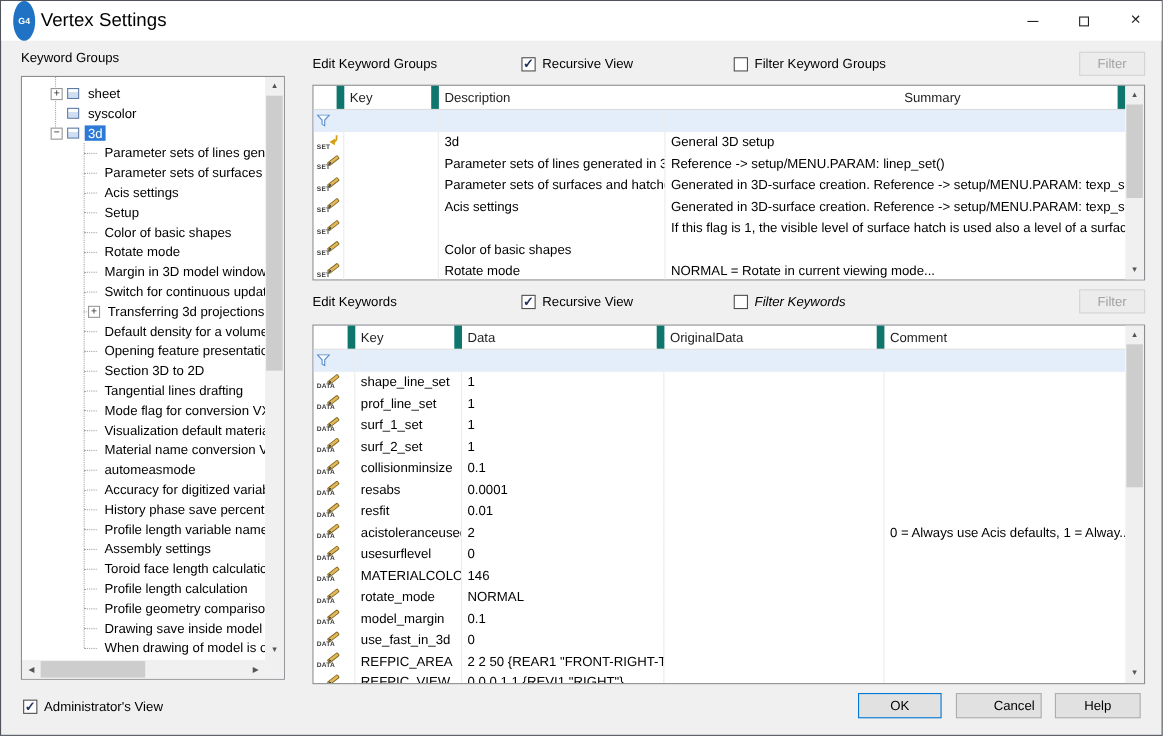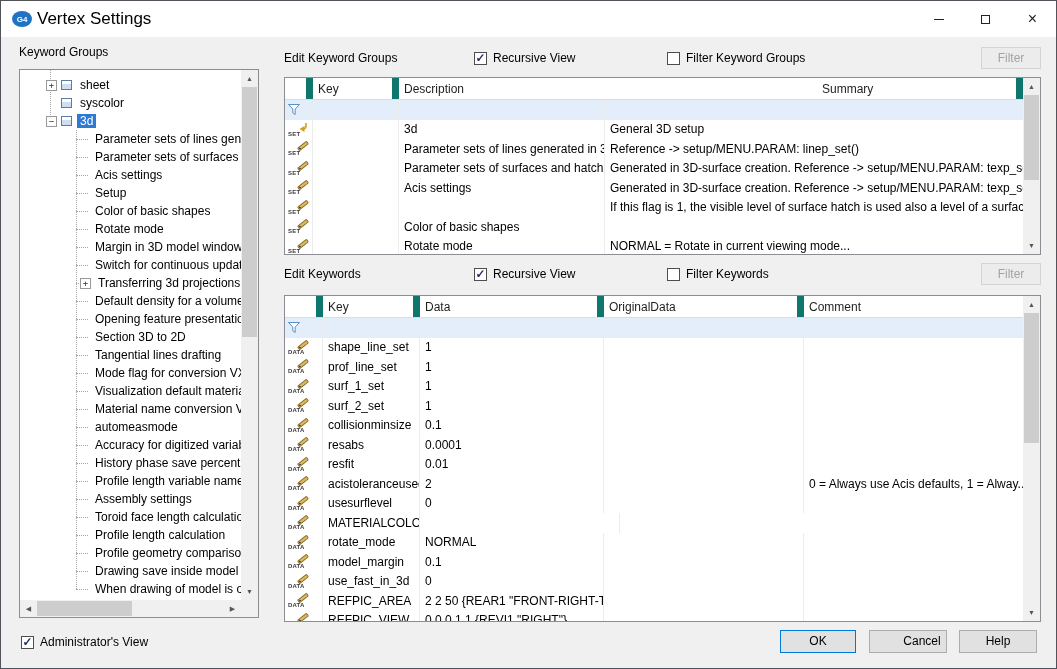--- a/index.html
+++ b/index.html
@@ -2,21 +2,21 @@
 <html style="--accent: #1f72c4; --selection: #2d7ad6; --filterbg: #e3eefa; --check: #1f2f5f;"><head>
 <meta charset="utf-8">
 <style>
   *{box-sizing:border-box;margin:0;padding:0;}
   html,body{width:1057px;height:669px;overflow:hidden;}
   body{font-family:"Liberation Sans",sans-serif;font-size:12px;color:#000;background:#fff;}
   .dialog{position:absolute;left:0;top:0;width:1057px;height:669px;border:1px solid #50545a;background:#f0f0f0;}
 
   
   .titlebar{position:absolute;left:0;top:0;right:0;height:36px;background:#fff;display:flex;align-items:center;}
-  .app-icon{width:20px;height:16px;border-radius:50%;background:var(--accent);color:#fff;font-size:8px;font-weight:bold;display:flex;align-items:center;justify-content:center;margin-left:11px;flex:none;}
+  .app-icon{width:20px;height:36px;border-radius:50%;background:var(--accent);color:#fff;font-size:8px;font-weight:bold;display:flex;align-items:center;justify-content:center;margin-left:11px;flex:none;}
   .title{margin-left:5px;font-size:17px;}
   .win-controls{position:absolute;right:0;top:0;height:36px;display:flex;}
   .win-btn{width:47px;height:36px;display:flex;align-items:center;justify-content:center;color:#222;cursor:default;}
   .glyph-min{width:10px;height:1px;background:#222;}
   .glyph-max{width:9px;height:9px;border:1px solid #222;}
   .glyph-close{font-size:16px;line-height:1;}
 
   .lbl{position:absolute;color:#000;}
 
   
@@ -357,21 +357,21 @@
   </div>
 
   <div class="ctrl-row" style="top:262px;">
     <span class="sec-label">Edit Keywords</span>
     <label class="cb-wrap" style="left:190px;">
       <span class="cb">
           <span class="mark">✓</span>
         </span>
       <span>Recursive View</span>
     </label>
-    <label class="cb-wrap" style="left:383px;">
+    <label class="cb-wrap" style="left:383px;font-style:italic;">
       <span class="cb"></span>
       <span>Filter Keywords</span>
     </label>
     <div class="filter-btn">Filter</div>
   </div>
 
   <div class="grid" style="left:283px;top:294px;width:757px;height:327px;">
     <div class="grid-head">
       <span class="th k-c0"></span>
       <span class="th k-c1">Key</span>
@@ -500,20 +500,21 @@
           <span class="td k-c4"></span>
         </div>
         <div class="tr">
           <span class="td iconcell k-c0">
             <span class="mini">
               <i class="pencil"></i>
               <b>DATA</b>
             </span>
           </span>
           <span class="td k-c1">MATERIALCOLOR</span>
+          <span class="td k-c2">146</span>
           <span class="td k-c3"></span>
           <span class="td k-c4"></span>
         </div>
         <div class="tr">
           <span class="td iconcell k-c0">
             <span class="mini">
               <i class="pencil"></i>
               <b>DATA</b>
             </span>
           </span>

